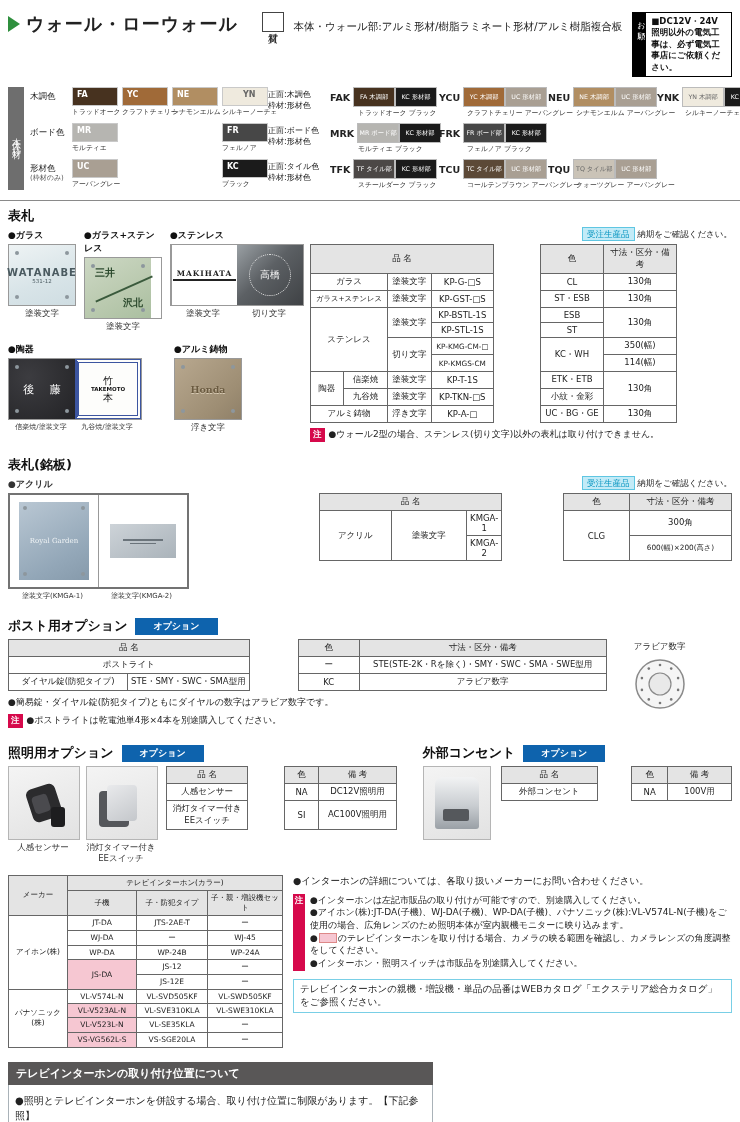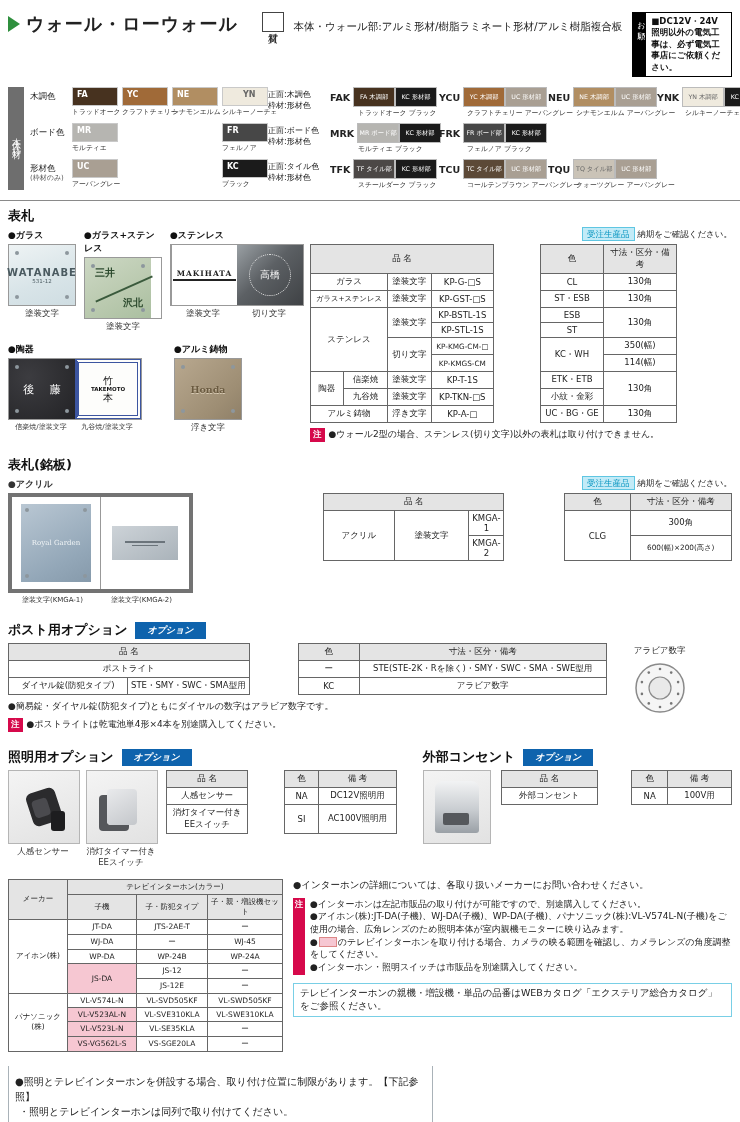--- a/index.html
+++ b/index.html
@@ -31,21 +31,21 @@
   .combos{display:flex;gap:5px;}
   .combo{display:flex;flex-direction:column;width:104px;}
   .combo-top{display:flex;align-items:center;gap:3px;}
   .combo-code{font-size:9.5px;font-weight:bold;color:#222;width:25px;}
   .chip-pair{display:flex;}
   .chip-part{width:40px;height:18px;font-size:6.3px;line-height:18px;text-align:center;white-space:nowrap;overflow:hidden;border:1px solid #bbb;}
   .combo-names{font-size:6.8px;color:#333;white-space:nowrap;margin:1px 0 0 28px;}
   .divider{border:none;border-top:1px solid #8a8a8a;margin:10px 0 4px 0;}
   
   .h2{font-size:13px;font-weight:bold;color:#111;margin:6px 0 4px 0;display:flex;align-items:center;gap:8px;}
-  .opt-badge{background:#0e63ad;color:#fff;font-size:9px;font-weight:bold;padding:2px 12px;font-style:italic;}
+  .opt-badge{background:#0e63ad;color:#fff;font-size:9px;font-weight:bold;padding:2px 18px;}
   .order-line{font-size:8.5px;color:#222;text-align:right;margin-bottom:3px;white-space:nowrap;}
   .order-badge{background:#c3ebf7;border:1px solid #5fc6e2;color:#0795c0;padding:1px 4px;font-size:8.5px;}
   .note-line{display:flex;align-items:flex-start;gap:4px;font-size:9px;color:#222;margin-top:5px;}
   .note-mark{background:#d6094b;color:#fff;font-size:8.5px;font-weight:bold;padding:1px 3px;flex:0 0 auto;}
   
   table.spec{border-collapse:collapse;font-size:8.5px;color:#222;}
   table.spec th,table.spec td{border:1px solid #666;padding:2px 3px;text-align:center;vertical-align:middle;}
   table.spec th{background:#e4e4e4;font-weight:normal;}
   table.spec td.gap,table.spec th.gap{border:none;background:#fff;}
   td.sm{font-size:7.3px;}
@@ -75,21 +75,21 @@
   .plate-toki1{background:radial-gradient(circle at 30% 30%,#3c3c40,#232326);}
   .plate-toki1 .nm{font-size:11px;color:#fff;letter-spacing:6px;padding-left:6px;}
   .plate-toki2{background:#fdfdfb;border:4px double #3c55a0;}
   .plate-toki2 .t1{font-size:10px;color:#111;line-height:1;}
   .plate-toki2 .t2{font-size:5.5px;font-weight:bold;color:#111;line-height:1.4;}
   .plate-honda{background:linear-gradient(135deg,#b8a88f,#9e8e74 70%,#8f8068);}
   .plate-honda .nm{font-size:9.5px;font-weight:bold;color:#6a5a40;font-family:"DejaVu Serif","Liberation Serif",serif;text-shadow:0 1px 0 #d8cbb4;}
   .hyo-table-col{flex:1;margin-left:6px;}
   
   .meiban-flex{display:flex;}
-  .acr-box{border:4px solid #737373;display:flex;}
+  .acr-box{border:2px solid #737373;display:flex;}
   .acr1{width:88px;height:92px;position:relative;display:flex;align-items:center;justify-content:center;background:#fff;}
   .acr1 .pl{width:70px;height:78px;background:linear-gradient(150deg,#b9c7d3,#93a7b8 70%,#869aab);position:relative;display:flex;align-items:center;justify-content:center;}
   .acr1 .nm{font-size:7px;color:#f0f4f6;font-family:"DejaVu Serif","Liberation Serif",serif;}
   .acr1 .dots{left:4px;top:4px;box-shadow:58px 0 0 #8d979d,0 66px 0 #8d979d,58px 66px 0 #8d979d;}
   .acr2{width:88px;height:92px;border-left:1px solid #999;display:flex;align-items:center;justify-content:center;background:#fff;}
   .acr2 .pl{width:66px;height:34px;background:linear-gradient(150deg,#cdd3d8,#aab3ba);display:flex;flex-direction:column;align-items:center;justify-content:center;gap:2px;}
   .acr2 .ln{width:40px;height:2px;background:#6b747b;}
   .acr2 .ln2{width:26px;height:1.5px;background:#6b747b;}
   .meiban-caps{display:flex;width:178px;}
   .meiban-caps div{width:89px;font-size:7px;text-align:center;margin-top:2px;}
@@ -740,20 +740,21 @@
             <span>●</span><span class="pink-key"></span><span>のテレビインターホンを取り付ける場合、カメラの映る範囲を確認し、カメラレンズの角度調整をしてください。</span>
           </div>
           <div>●インターホン・照明スイッチは市販品を別途購入してください。</div>
         </div>
       </div>
       <div class="boxed-note">テレビインターホンの親機・増設機・単品の品番はWEBカタログ「エクステリア総合カタログ」をご参照ください。</div>
     </div>
   </div>
 
   <div class="sect bottom">
+    <div class="bar-title">テレビインターホンの取り付け位置について</div>
     <div class="bottom-box">
       <div class="bline1">●照明とテレビインターホンを併設する場合、取り付け位置に制限があります。【下記参照】</div>
       <div class="bline2">・照明とテレビインターホンは同列で取り付けてください。</div>
 
     </div>
   </div>
 
 </div>
 
 </body></html>

